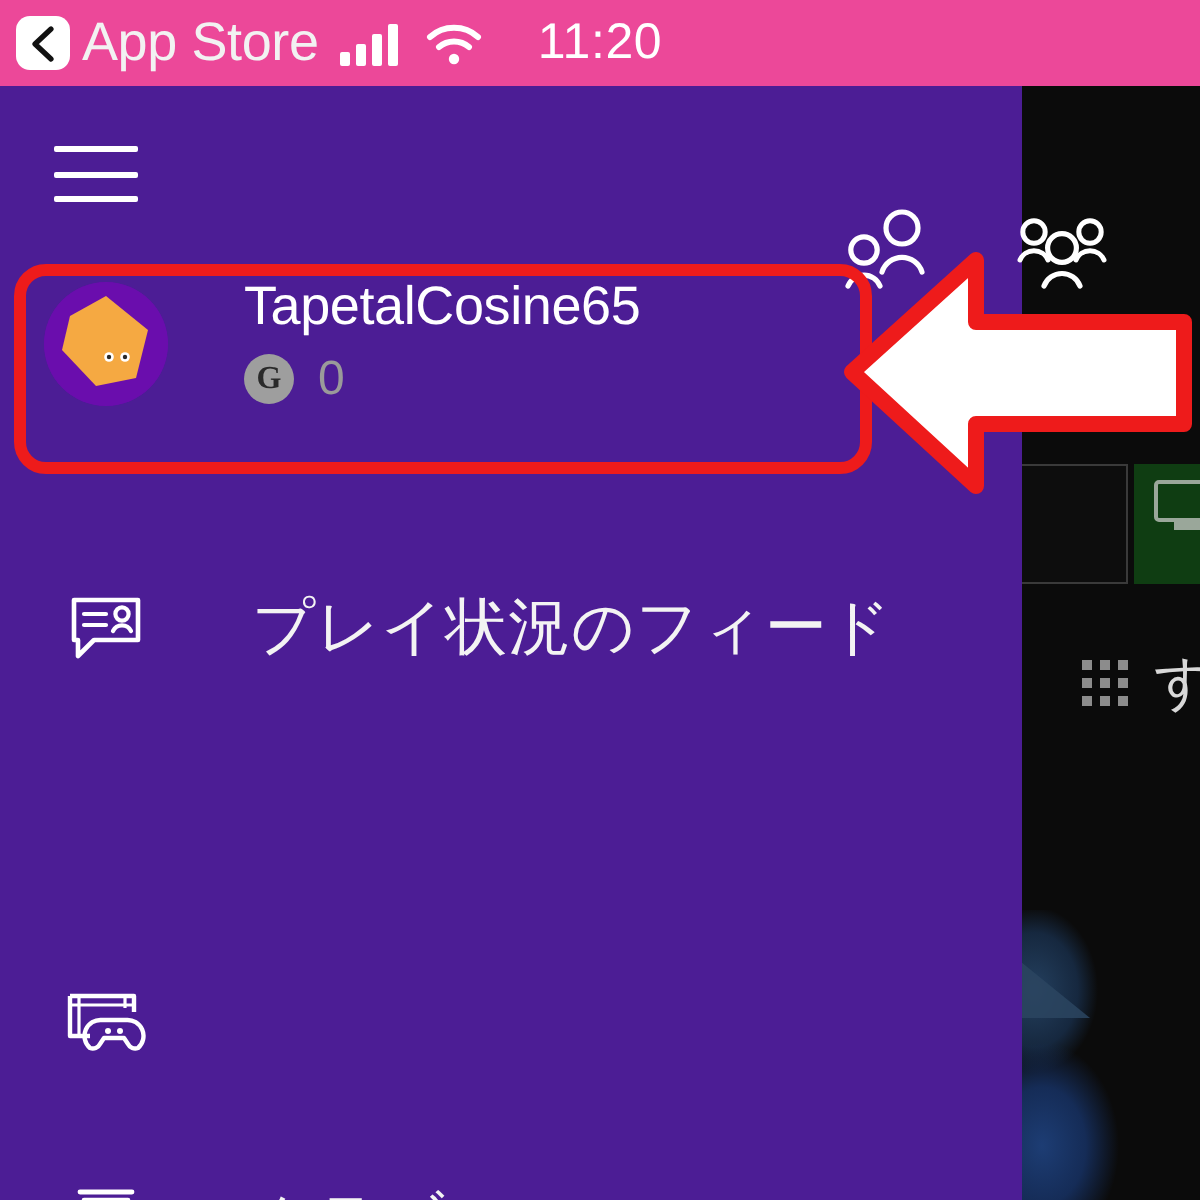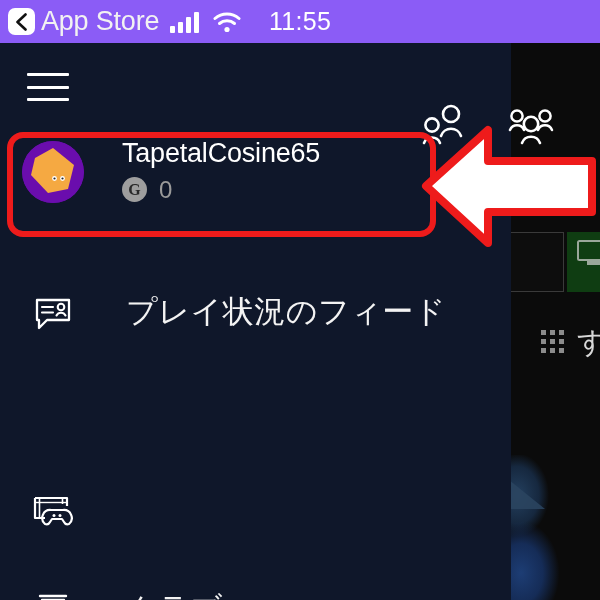--- a/index.html
+++ b/index.html
@@ -44,21 +44,21 @@
   }
   .bg-photo::after {
     content:""; position:absolute; left:0; top:24px; width:34px; height:30px;
     background:#2b4560; clip-path:polygon(0 100%, 0 8%, 100% 100%);
     opacity:.85;
   }
 
   
   .statusbar {
     position:absolute; left:0; top:0; width:600px; height:43px;
-    background:#8b5cf6; color:#ffffff;
+    background:#ec4899; color:#ffffff;
   }
   .sb-back {
     position:absolute; left:8px; top:8px; width:27px; height:27px;
     background:#ffffff; border-radius:7px;
     display:flex; align-items:center; justify-content:center;
   }
   .sb-app-name {
     position:absolute; left:41px; top:6px;
     font-size:27px; line-height:31px; color:#f2f2f2; font-weight:400;
     letter-spacing:-0.2px;
@@ -69,21 +69,21 @@
   .sb-signal i:nth-child(3){height:16px;} .sb-signal i:nth-child(4){height:21px;}
   .sb-wifi { position:absolute; left:213px; top:12px; width:28px; height:21px; }
   .sb-time {
     position:absolute; left:0; top:5px; width:600px; text-align:center;
     font-size:25px; line-height:33px; color:#ffffff; letter-spacing:0.3px;
   }
 
   
   .drawer {
     position:absolute; left:0; top:43px; width:511px; height:557px;
-    background:#0f172a;
+    background:#4c1d95;
   }
   .drawer-toolbar { position:absolute; left:0; top:0; width:511px; height:88px; }
   .hamburger {
     position:absolute; left:27px; top:30px; width:42px; height:28px;
     display:flex; flex-direction:column; justify-content:space-between;
   }
   .hamburger i { display:block; width:42px; height:3px; background:#ffffff; border-radius:1px; }
   .icon-friends { position:absolute; left:420px; top:61px; width:46px; height:42px; }
   .icon-group   { position:absolute; left:505px; top:61px; width:52px; height:42px; }
 
@@ -114,21 +114,21 @@
   .highlight-box {
     position:absolute; left:7px; top:89px; width:429px; height:105px;
     border:6px solid #ee1b1b; border-radius:16px; pointer-events:none;
   }
 
   
   .menu-item { position:absolute; left:0; width:511px; height:72px; display:flex; align-items:center; }
   .menu-item .mi-icon { position:absolute; left:31px; width:44px; height:44px; display:flex; align-items:center; justify-content:center; }
   .menu-item .mi-label {
     position:absolute; left:126px; font-size:31px; line-height:40px; color:#f3f3f3;
-    font-family:Liberation Mono, monospace; font-weight:400; letter-spacing:0.5px;
+    font-family:Liberation Serif, serif; font-weight:400; letter-spacing:0.5px;
     white-space:nowrap;
   }
   .mi-0 { top:235px; } .mi-1 { top:335px; } .mi-2 { top:434px; } .mi-3 { top:532px; }
 
   
   .arrow { position:absolute; left:420px; top:124px; width:180px; height:125px; }
 </style>
 </head>
 <body>
 
@@ -168,21 +168,21 @@
       <i></i>
         <i></i>
         <i></i>
         <i></i>
     </div>
     <svg class="sb-wifi" viewBox="0 0 28 21">
       <path d="M2 6.5 A18 18 0 0 1 26 6.5" fill="none" stroke="#ffffff" stroke-width="3" stroke-linecap="round"></path>
       <path d="M6.5 11.5 A11.5 11.5 0 0 1 21.5 11.5" fill="none" stroke="#ffffff" stroke-width="3" stroke-linecap="round"></path>
       <circle cx="14" cy="17.5" r="2.6" fill="#ffffff"></circle>
     </svg>
-    <div class="sb-time">11:55</div>
+    <div class="sb-time">11:20</div>
   </div>
 
   <div class="drawer">
 
     <div class="drawer-toolbar">
       <div class="hamburger">
         <i></i>
           <i></i>
           <i></i>
       </div>

